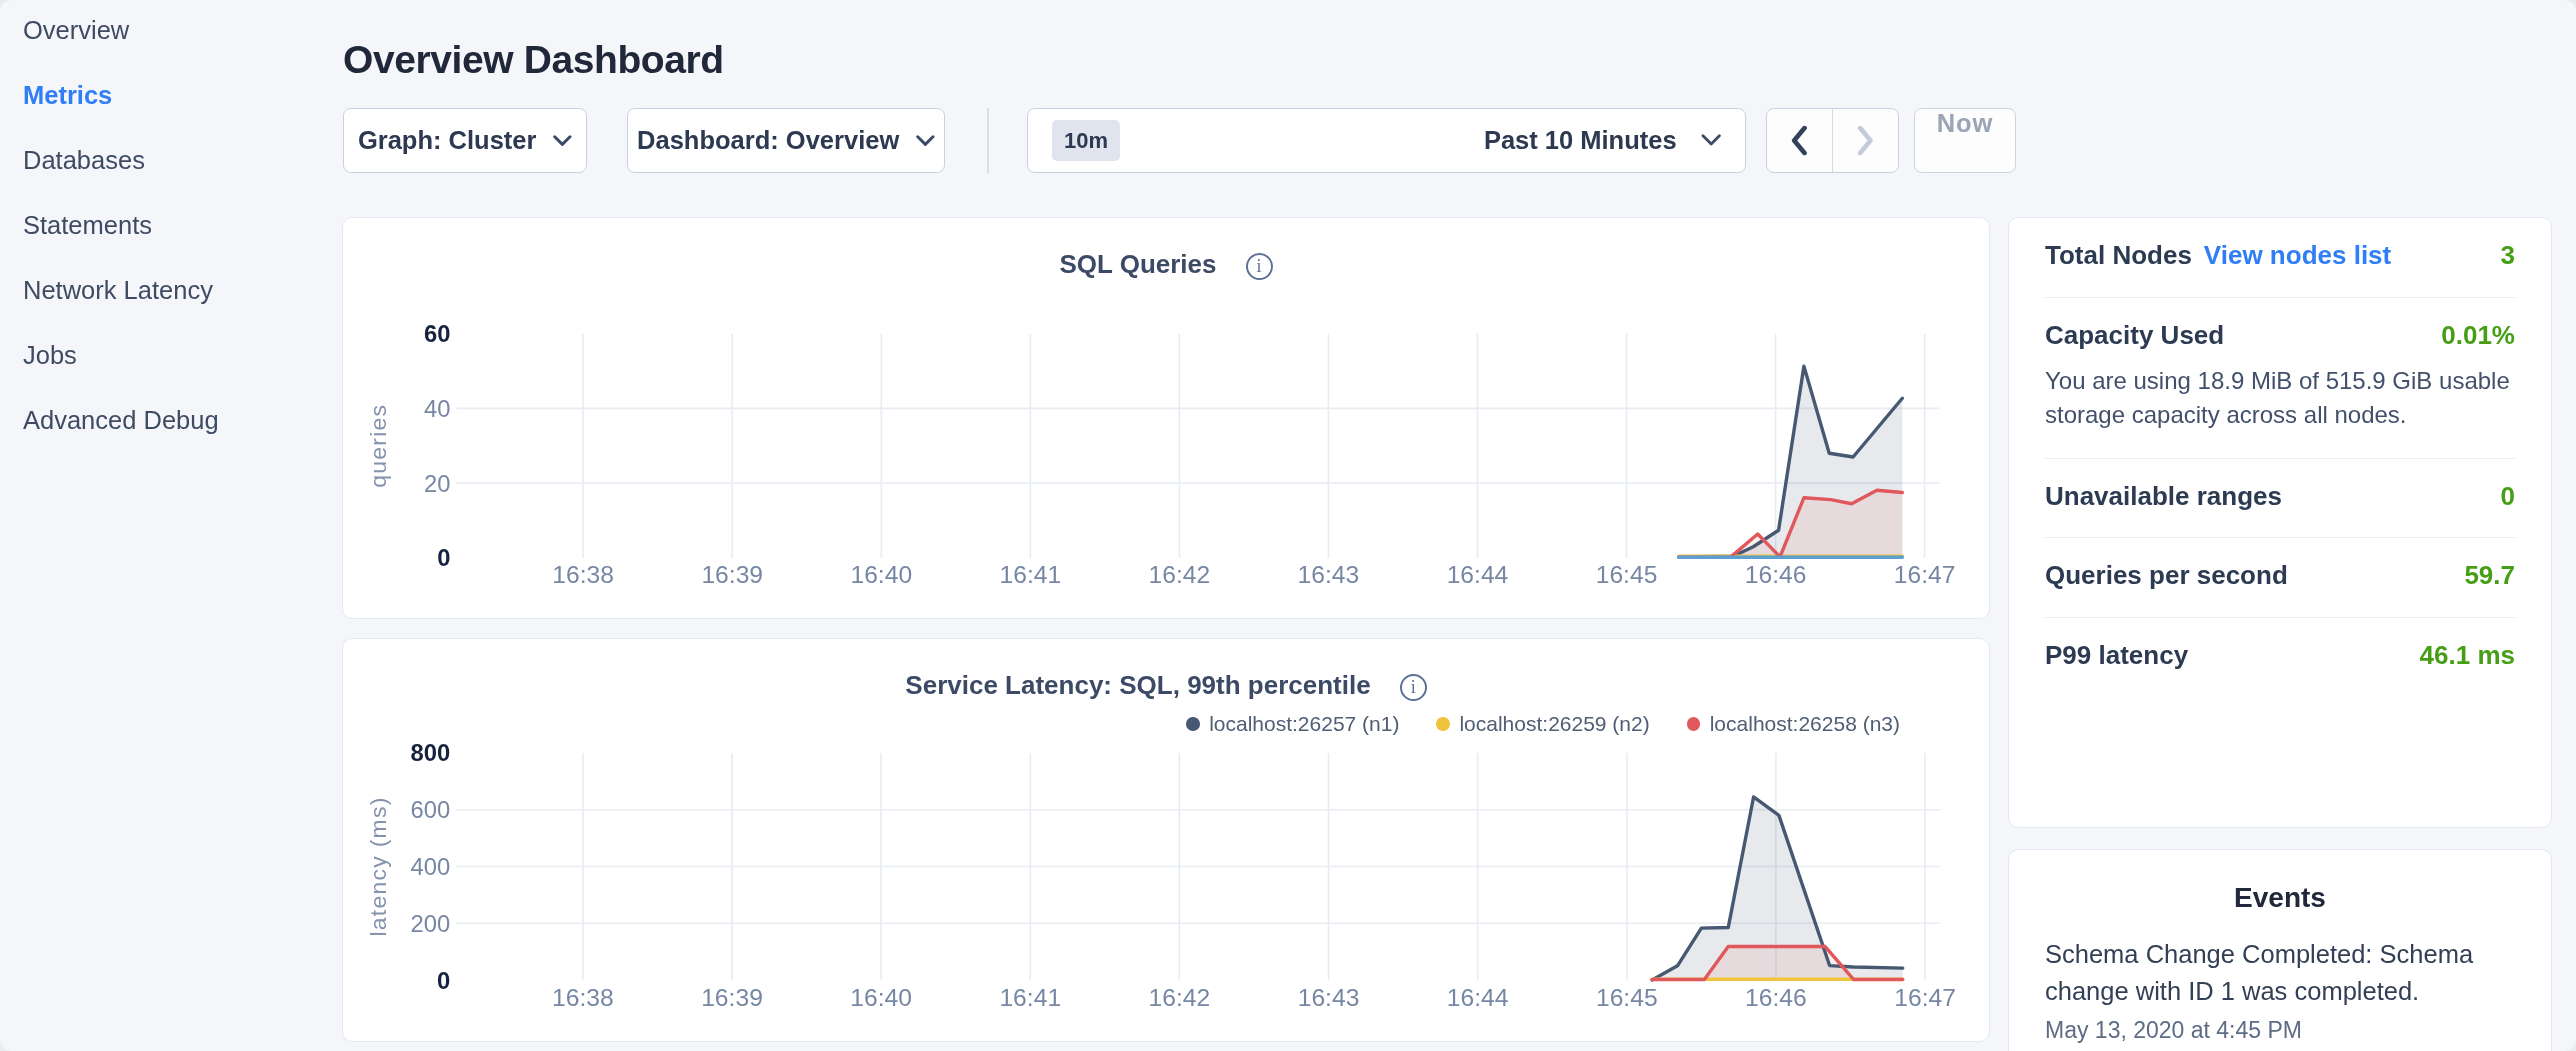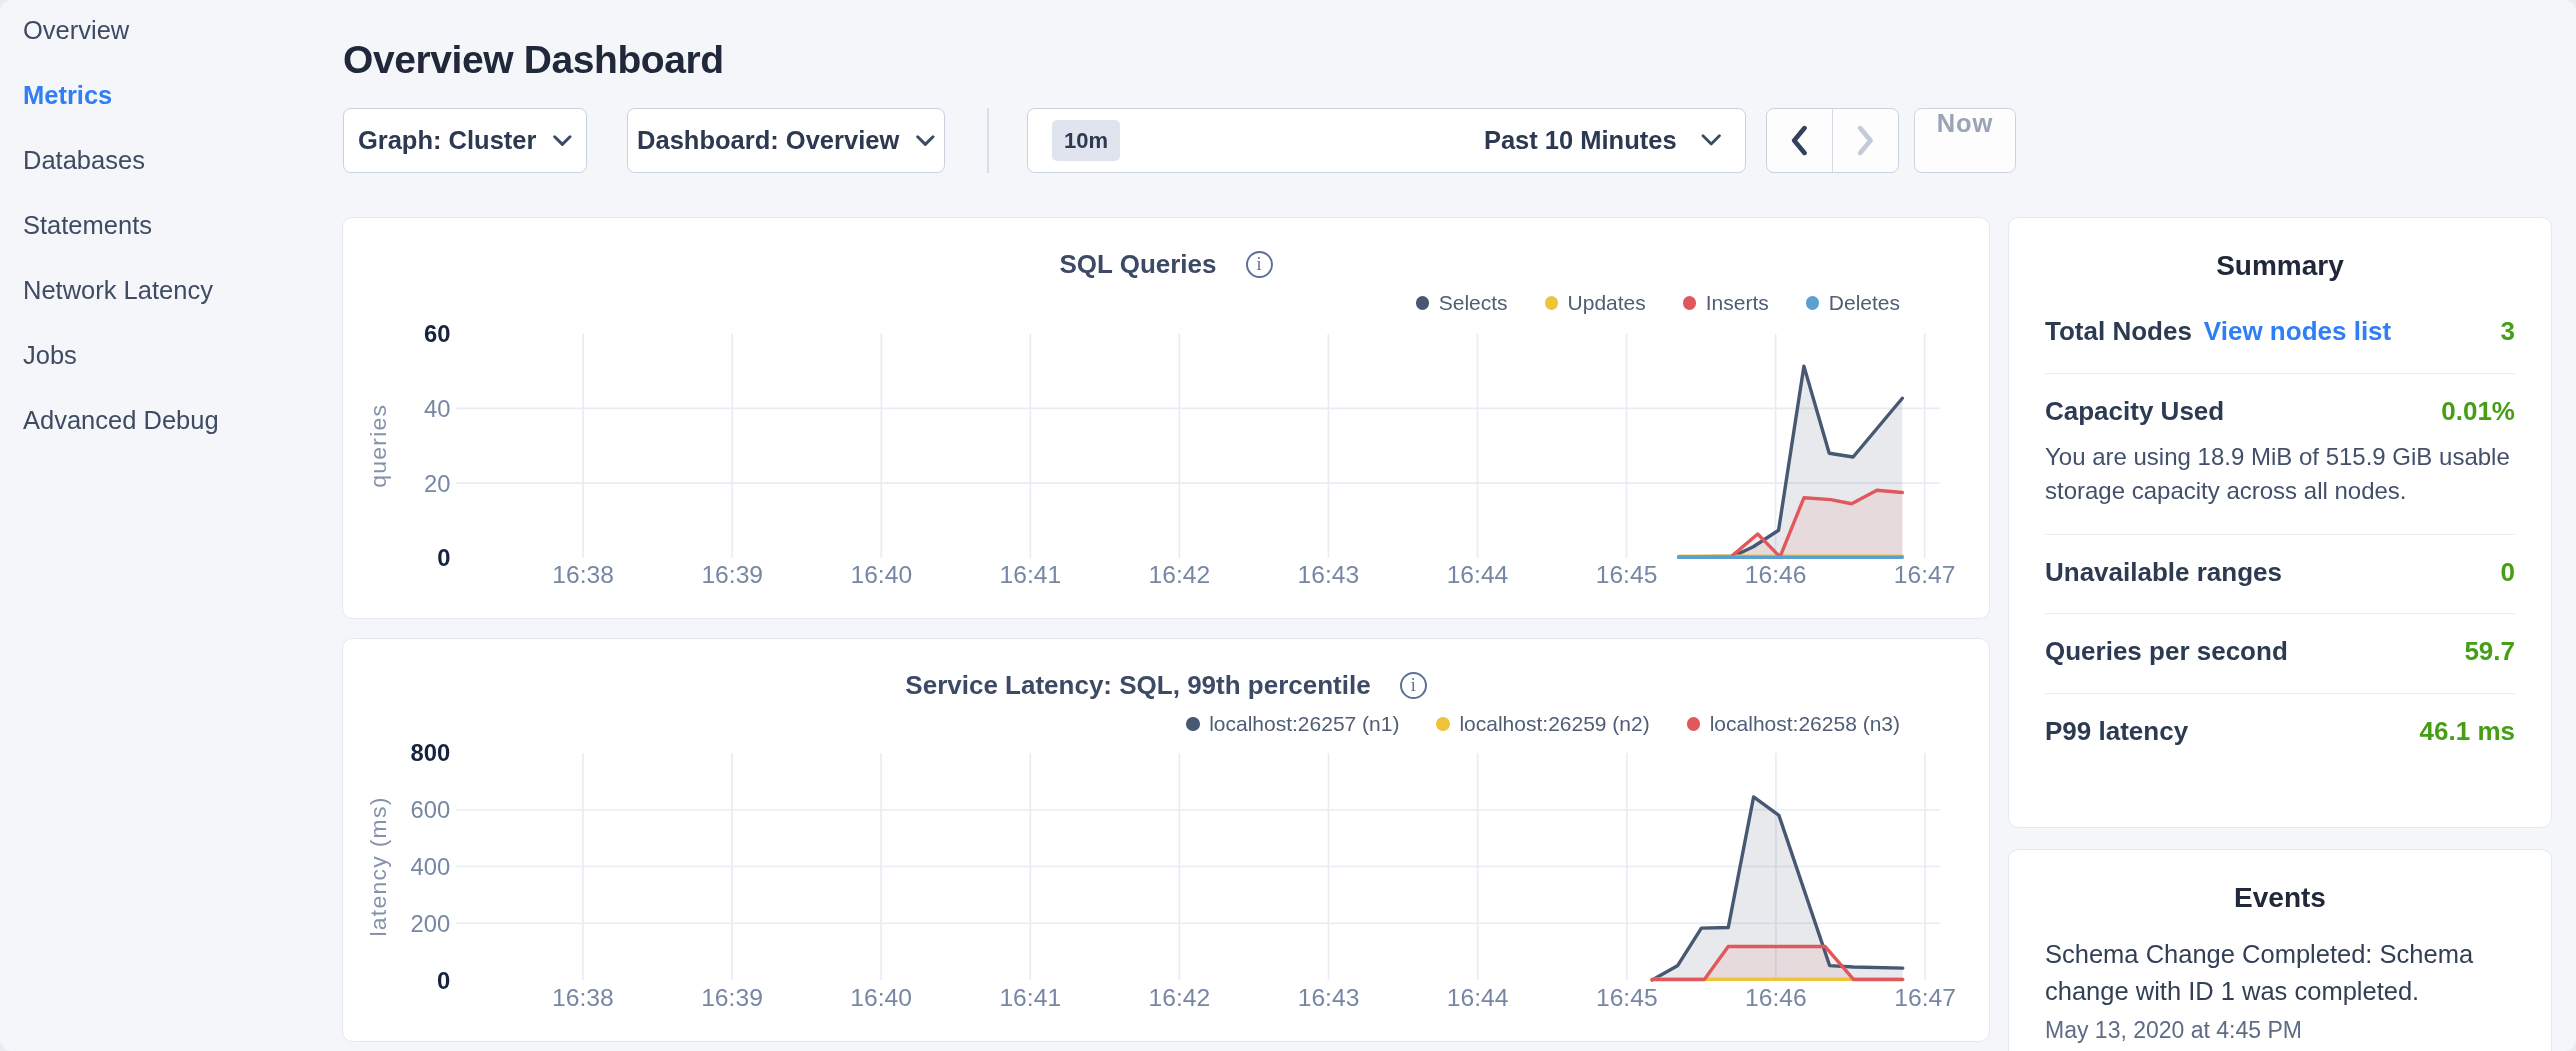--- a/index.html
+++ b/index.html
@@ -32,21 +32,21 @@
   .navbtn{flex:1;display:flex;align-items:center;justify-content:center;cursor:pointer;}
   .navbtn + .navbtn{border-left:1.7px solid #d5dae4;}
   .nowbtn{position:absolute;left:1914px;top:108px;width:102px;height:65px;box-sizing:border-box;
           border:1.7px solid #ccd3df;border-radius:7.7px;background:#fdfdfe;display:flex;
           justify-content:center;font-size:25.5px;font-weight:700;color:#9aa4b6;letter-spacing:0.9px;}
 
   
   .card{position:absolute;background:#fff;border:1.7px solid #e4e8f0;border-radius:10.2px;box-sizing:border-box;}
   .chart-card1{left:342px;top:217px;width:1648px;height:402px;}
   .chart-card2{left:342px;top:638px;width:1648px;height:404px;}
-  .chart-title-row{position:absolute;top:31px;left:0;width:100%;display:flex;align-items:center;
+  .chart-title-row{position:absolute;top:31px;left:0;width:100%;display:flex;align-items:flex-end;
                    justify-content:center;gap:29px;}
   .chart-title{font-size:26px;font-weight:700;color:#3c4a66;}
   .info-icon{width:27px;height:27px;border:2.6px solid #5d7096;border-radius:50%;box-sizing:border-box;
              display:flex;align-items:center;justify-content:center;font-size:18px;color:#5d7096;
              font-family:"Liberation Serif",serif;cursor:pointer;}
   .legend{position:absolute;top:73px;right:89px;display:flex;gap:37px;align-items:center;}
   .legend-item{display:flex;align-items:center;gap:9.4px;font-size:21px;color:#4f5d75;cursor:pointer;}
   .legend-dot{width:13.6px;height:13.6px;border-radius:50%;}
   svg.plot{position:absolute;left:0;top:0;}
   .ytick{font-size:28px;fill:#7787a3;}
@@ -125,38 +125,20 @@
 
   <div class="nowbtn">
     <span>Now</span>
   </div>
 
   <section class="card chart-card1">
     <div class="chart-title-row">
       <span class="chart-title">SQL Queries</span>
       <span class="info-icon">i</span>
     </div>
-    <div class="legend" id="legend-0">
-        <span class="legend-item">
-          <span class="legend-dot" style="background: rgb(71, 88, 114);"></span>
-          <span>Selects</span>
-        </span>
-        <span class="legend-item">
-          <span class="legend-dot" style="background: rgb(240, 195, 60);"></span>
-          <span>Updates</span>
-        </span>
-        <span class="legend-item">
-          <span class="legend-dot" style="background: rgb(224, 88, 92);"></span>
-          <span>Inserts</span>
-        </span>
-        <span class="legend-item">
-          <span class="legend-dot" style="background: rgb(92, 159, 209);"></span>
-          <span>Deletes</span>
-        </span>
-      </div>
     <svg class="plot" id="chart-svg-0" width="1648" height="402" viewBox="0 0 1938 473">
         <line x1="282.0703517587942" y1="136" x2="282.0703517587942" y2="400" stroke="#e8ecf3" stroke-width="2"></line>
         <text x="282.0703517587942" y="430" text-anchor="middle" class="xtick">16:38</text>
         <line x1="457.44723618090467" y1="136" x2="457.44723618090467" y2="400" stroke="#e8ecf3" stroke-width="2"></line>
         <text x="457.44723618090467" y="430" text-anchor="middle" class="xtick">16:39</text>
         <line x1="632.8241206030152" y1="136" x2="632.8241206030152" y2="400" stroke="#e8ecf3" stroke-width="2"></line>
         <text x="632.8241206030152" y="430" text-anchor="middle" class="xtick">16:40</text>
         <line x1="808.2010050251256" y1="136" x2="808.2010050251256" y2="400" stroke="#e8ecf3" stroke-width="2"></line>
         <text x="808.2010050251256" y="430" text-anchor="middle" class="xtick">16:41</text>
         <line x1="983.5778894472362" y1="136" x2="983.5778894472362" y2="400" stroke="#e8ecf3" stroke-width="2"></line>
@@ -238,21 +220,20 @@
         <text transform="translate(50,267.5) rotate(-90)" text-anchor="middle" class="axis-title">latency (ms)</text>
         <path d="M1539.5,401.0 L1569.3,384.3 L1597.4,339.9 L1629.0,339.3 L1658.8,185.7 L1688.6,207.4 L1748.2,384.0 L1776.3,385.6 L1834.2,387.0 L1834.2,401 L1539.5,401 Z" fill="rgba(71,88,114,0.13)" stroke="none"></path>
         <path d="M1539.5,400.3 L1600.9,400.3 L1629.0,361.6 L1743.0,361.6 L1776.3,400.3 L1834.2,400.3 L1834.2,401 L1539.5,401 Z" fill="rgba(224,88,92,0.10)" stroke="none"></path>
         <polyline points="1539.5,401.0 1569.3,384.3 1597.4,339.9 1629.0,339.3 1658.8,185.7 1688.6,207.4 1748.2,384.0 1776.3,385.6 1834.2,387.0" fill="none" stroke="#475872" stroke-width="4" stroke-linejoin="round" stroke-linecap="round"></polyline>
         <polyline points="1539.5,400.0 1834.2,400.0" fill="none" stroke="#f0c33c" stroke-width="4" stroke-linejoin="round" stroke-linecap="round"></polyline>
         <polyline points="1539.5,400.3 1600.9,400.3 1629.0,361.6 1743.0,361.6 1776.3,400.3 1834.2,400.3" fill="none" stroke="#e0585c" stroke-width="4" stroke-linejoin="round" stroke-linecap="round"></polyline>
       </svg>
   </section>
 
   <aside class="card summary-card">
-    <div class="panel-title">Summary</div>
 
     <div class="srow">
       <div class="srow-main">
         <span class="srow-label">Total Nodes</span>
         <span class="srow-link">View nodes list</span>
         <span class="srow-value">3</span>
       </div>
     </div>
 
     <div class="srow">

